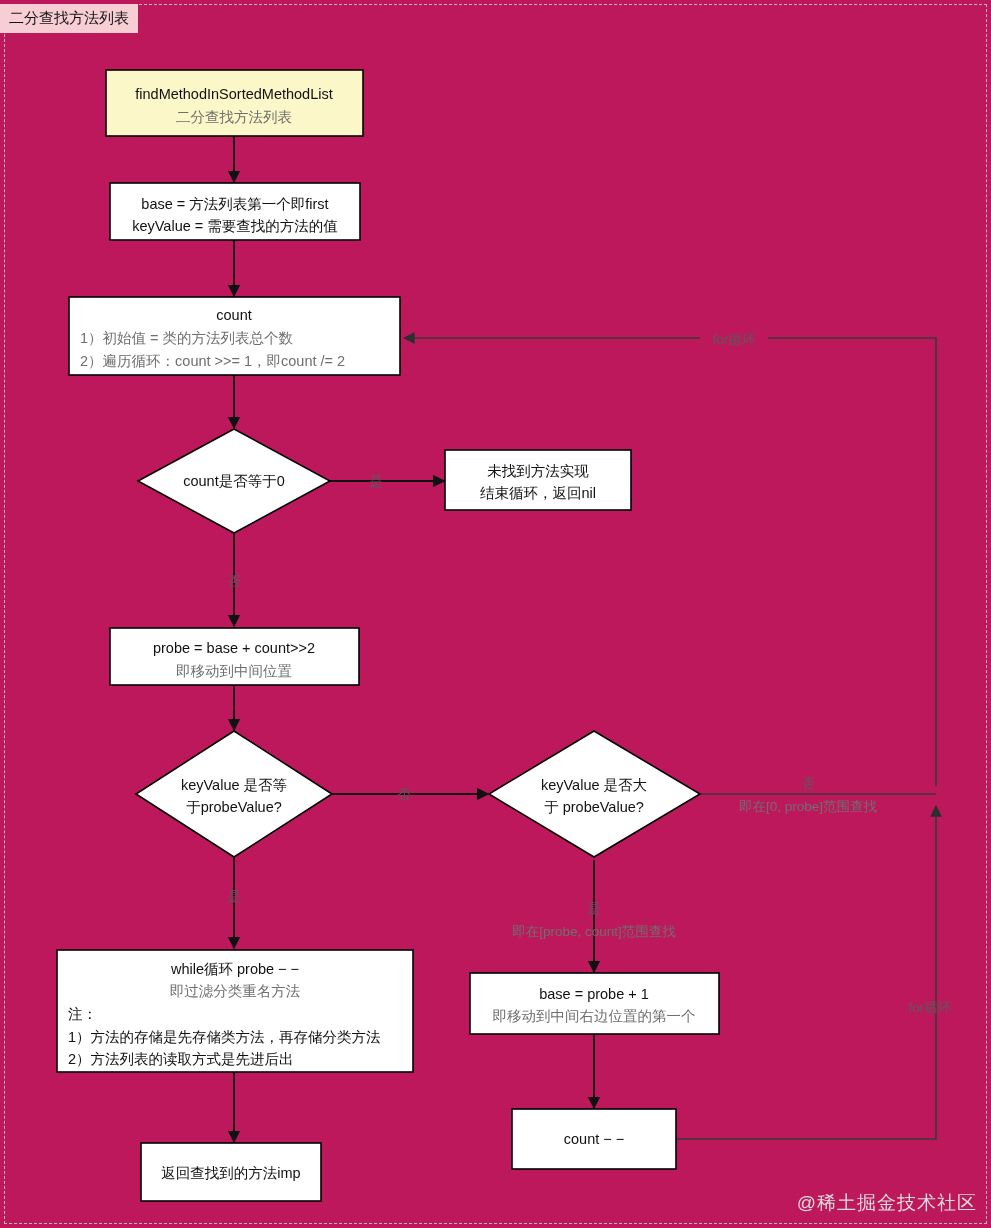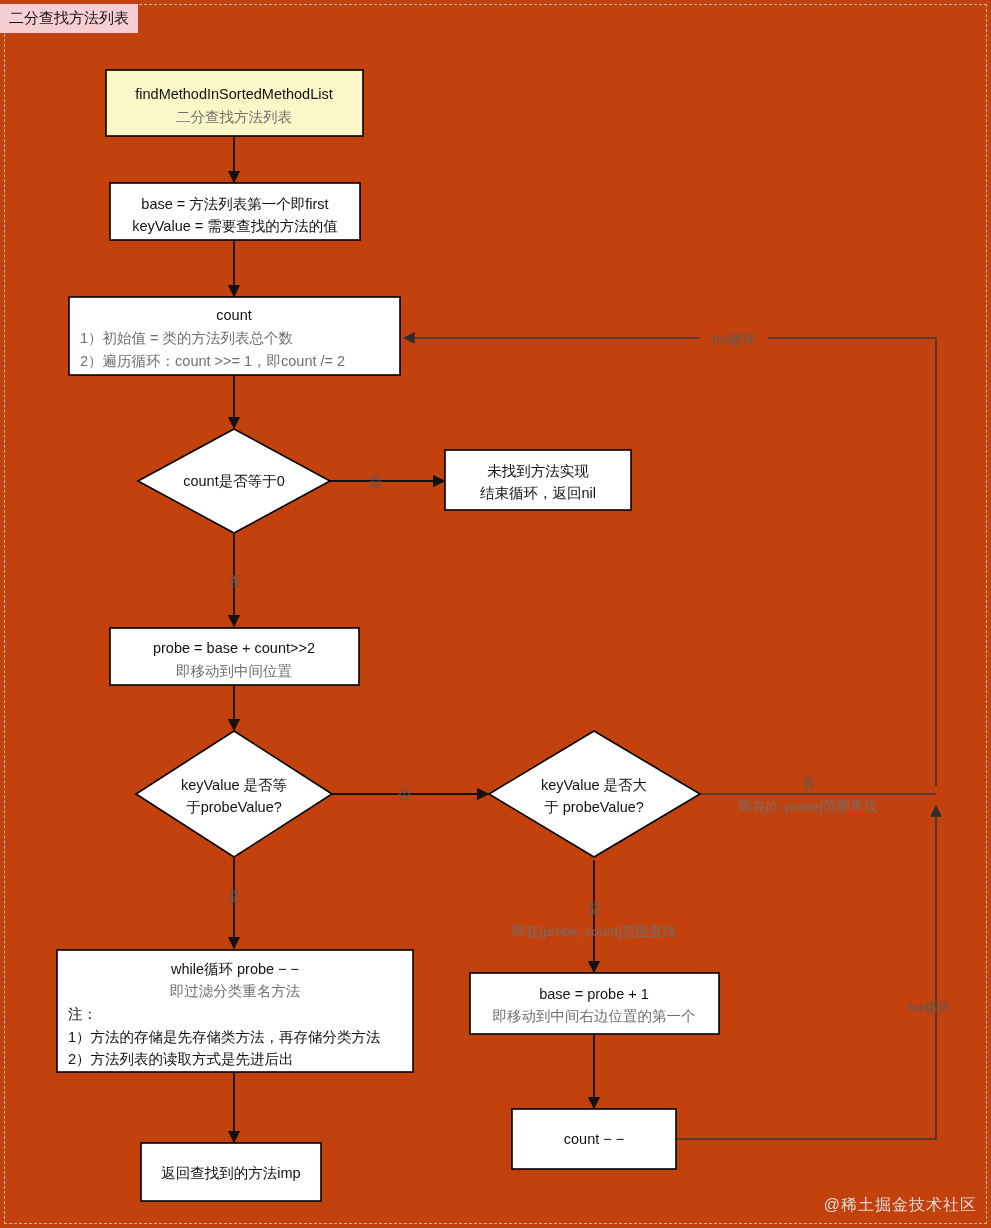--- a/index.html
+++ b/index.html
@@ -7,21 +7,21 @@
     padding: 0;
     background: #ffffff;
   }
   body {
     font-family: "Liberation Sans", "DejaVu Sans", sans-serif;
   }
   #canvas {
     position: relative;
     width: 991px;
     height: 1228px;
-    background: #c2410c;
+    background: #be185d;
     overflow: hidden;
   }
   .dashed-frame {
     position: absolute;
     left: 4px;
     top: 4px;
     width: 983px;
     height: 1220px;
     border: 1px dashed #b8b8b8;
     box-sizing: border-box;
@@ -90,21 +90,21 @@
   }
   .t-label-note {
     font-size: 13.5px;
     fill: #6f6f6f;
   }
   .watermark {
     position: absolute;
     right: 14px;
     bottom: 12px;
     color: #dcdcdc;
-    font-size: 16px;
+    font-size: 19px;
     letter-spacing: 1px;
     white-space: nowrap;
   }
 </style>
 </head>
 <body>
 
 <div id="canvas">
 
   <div class="dashed-frame"></div>

